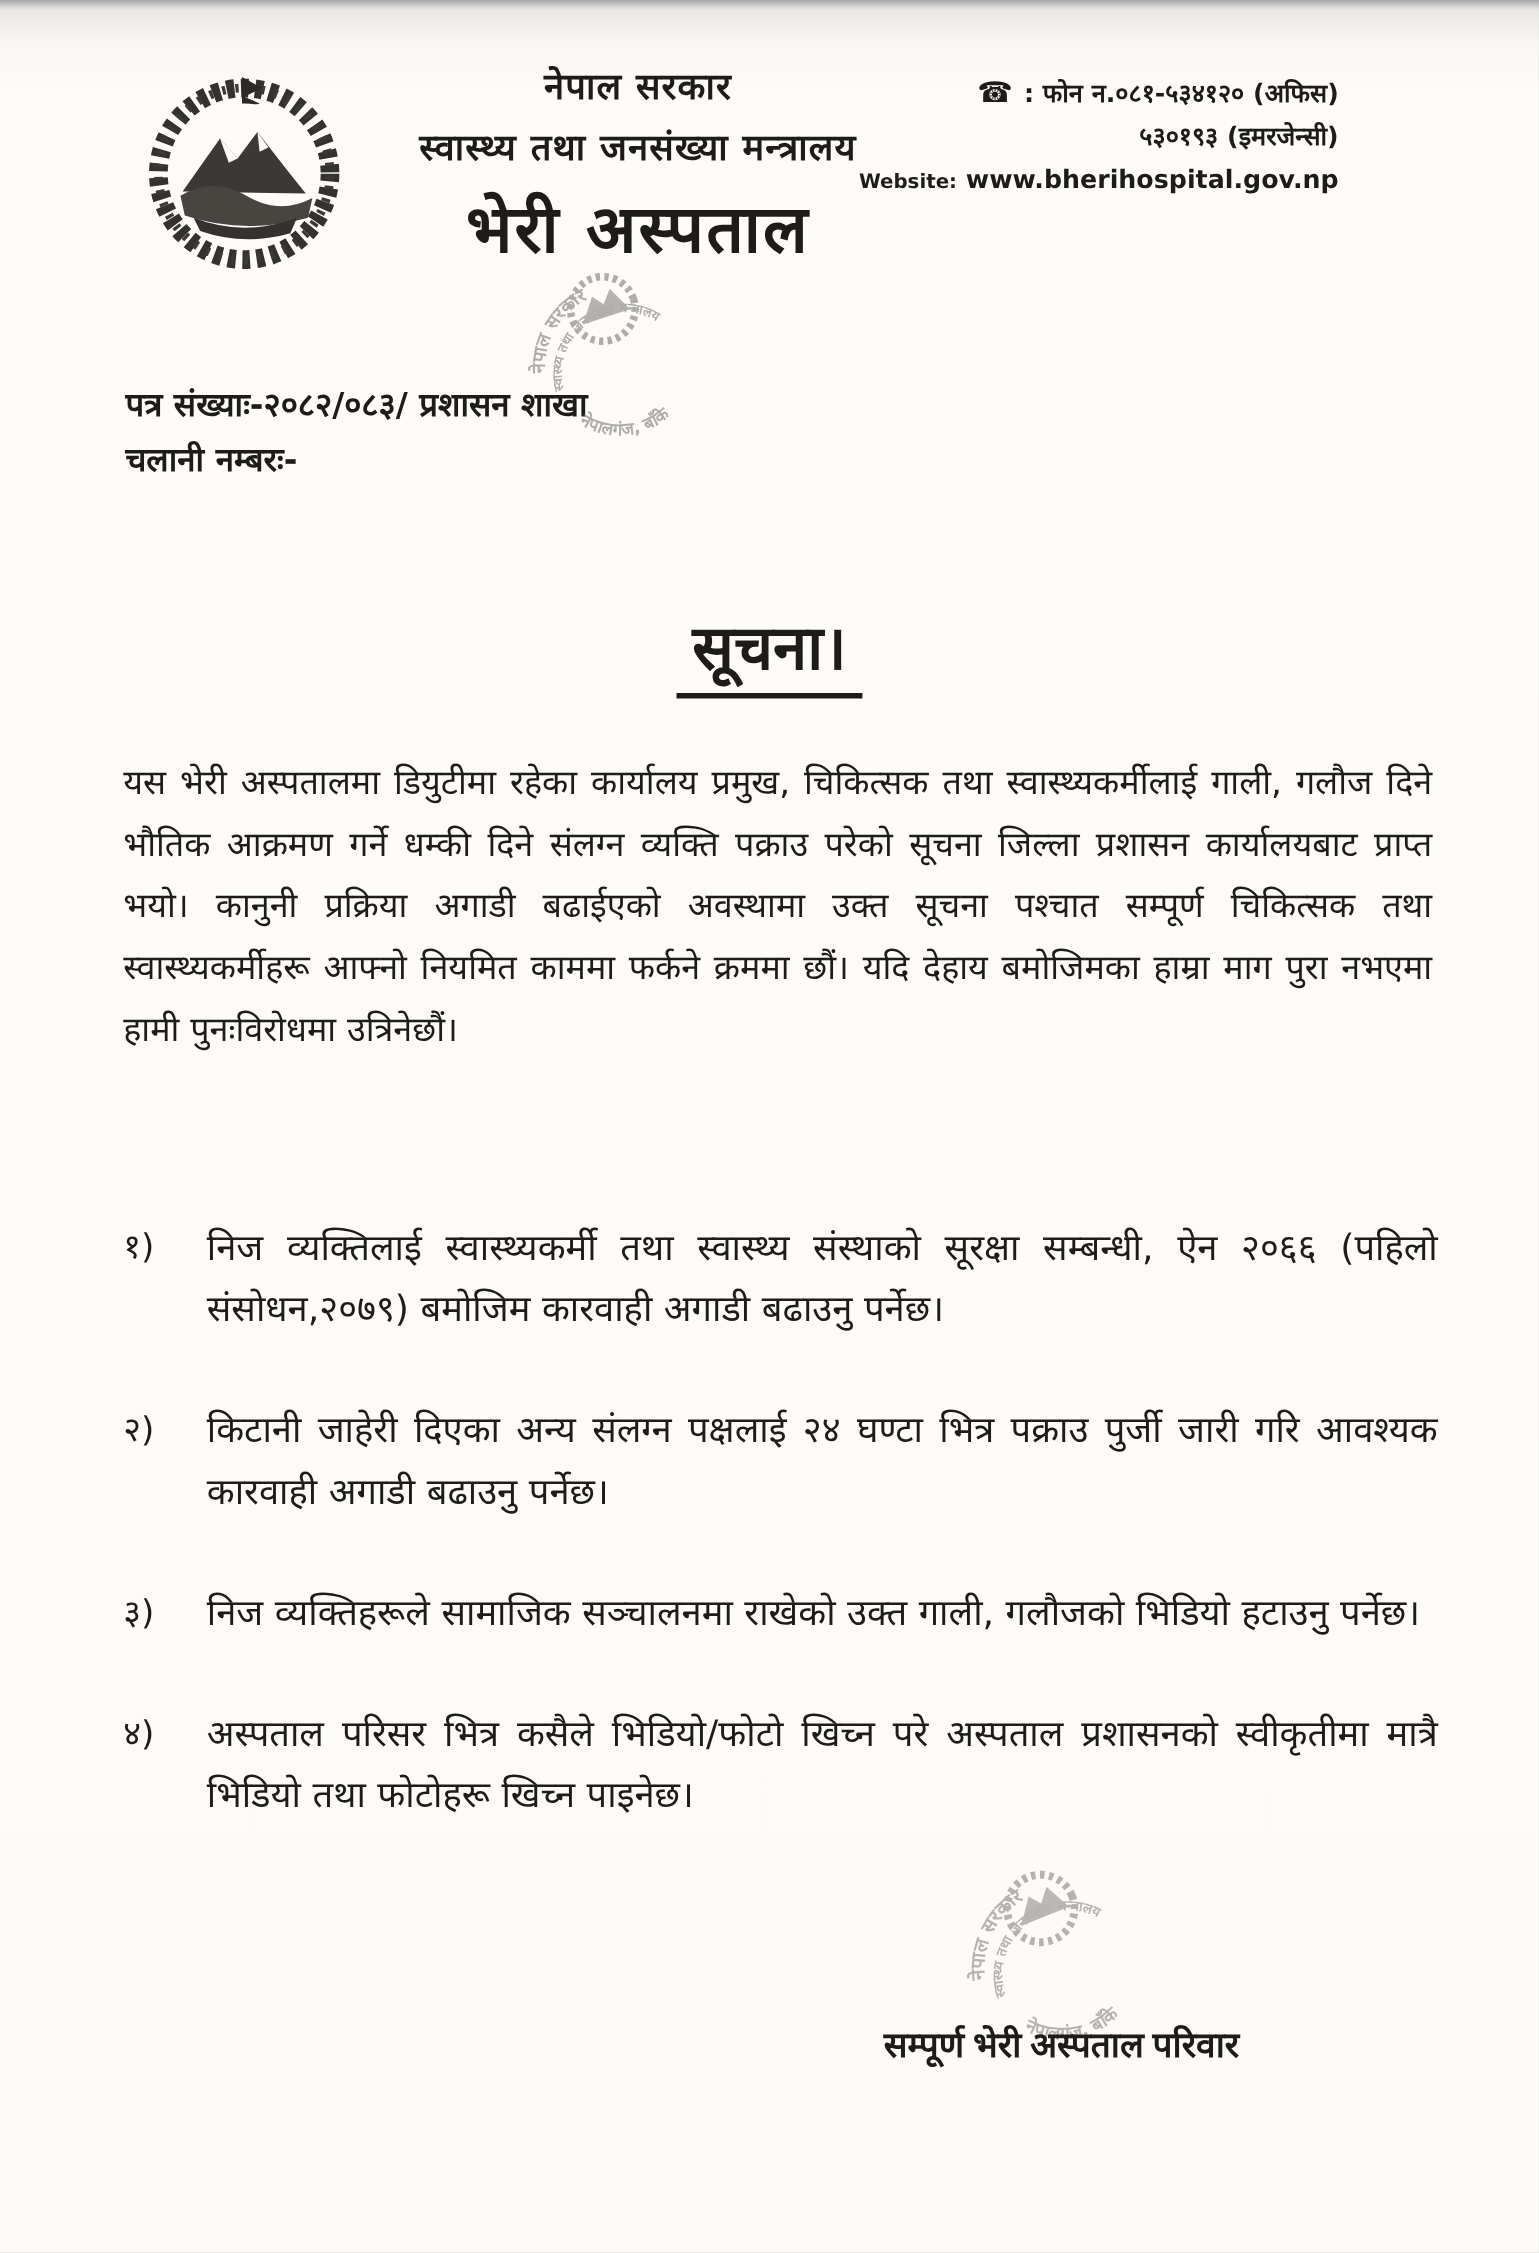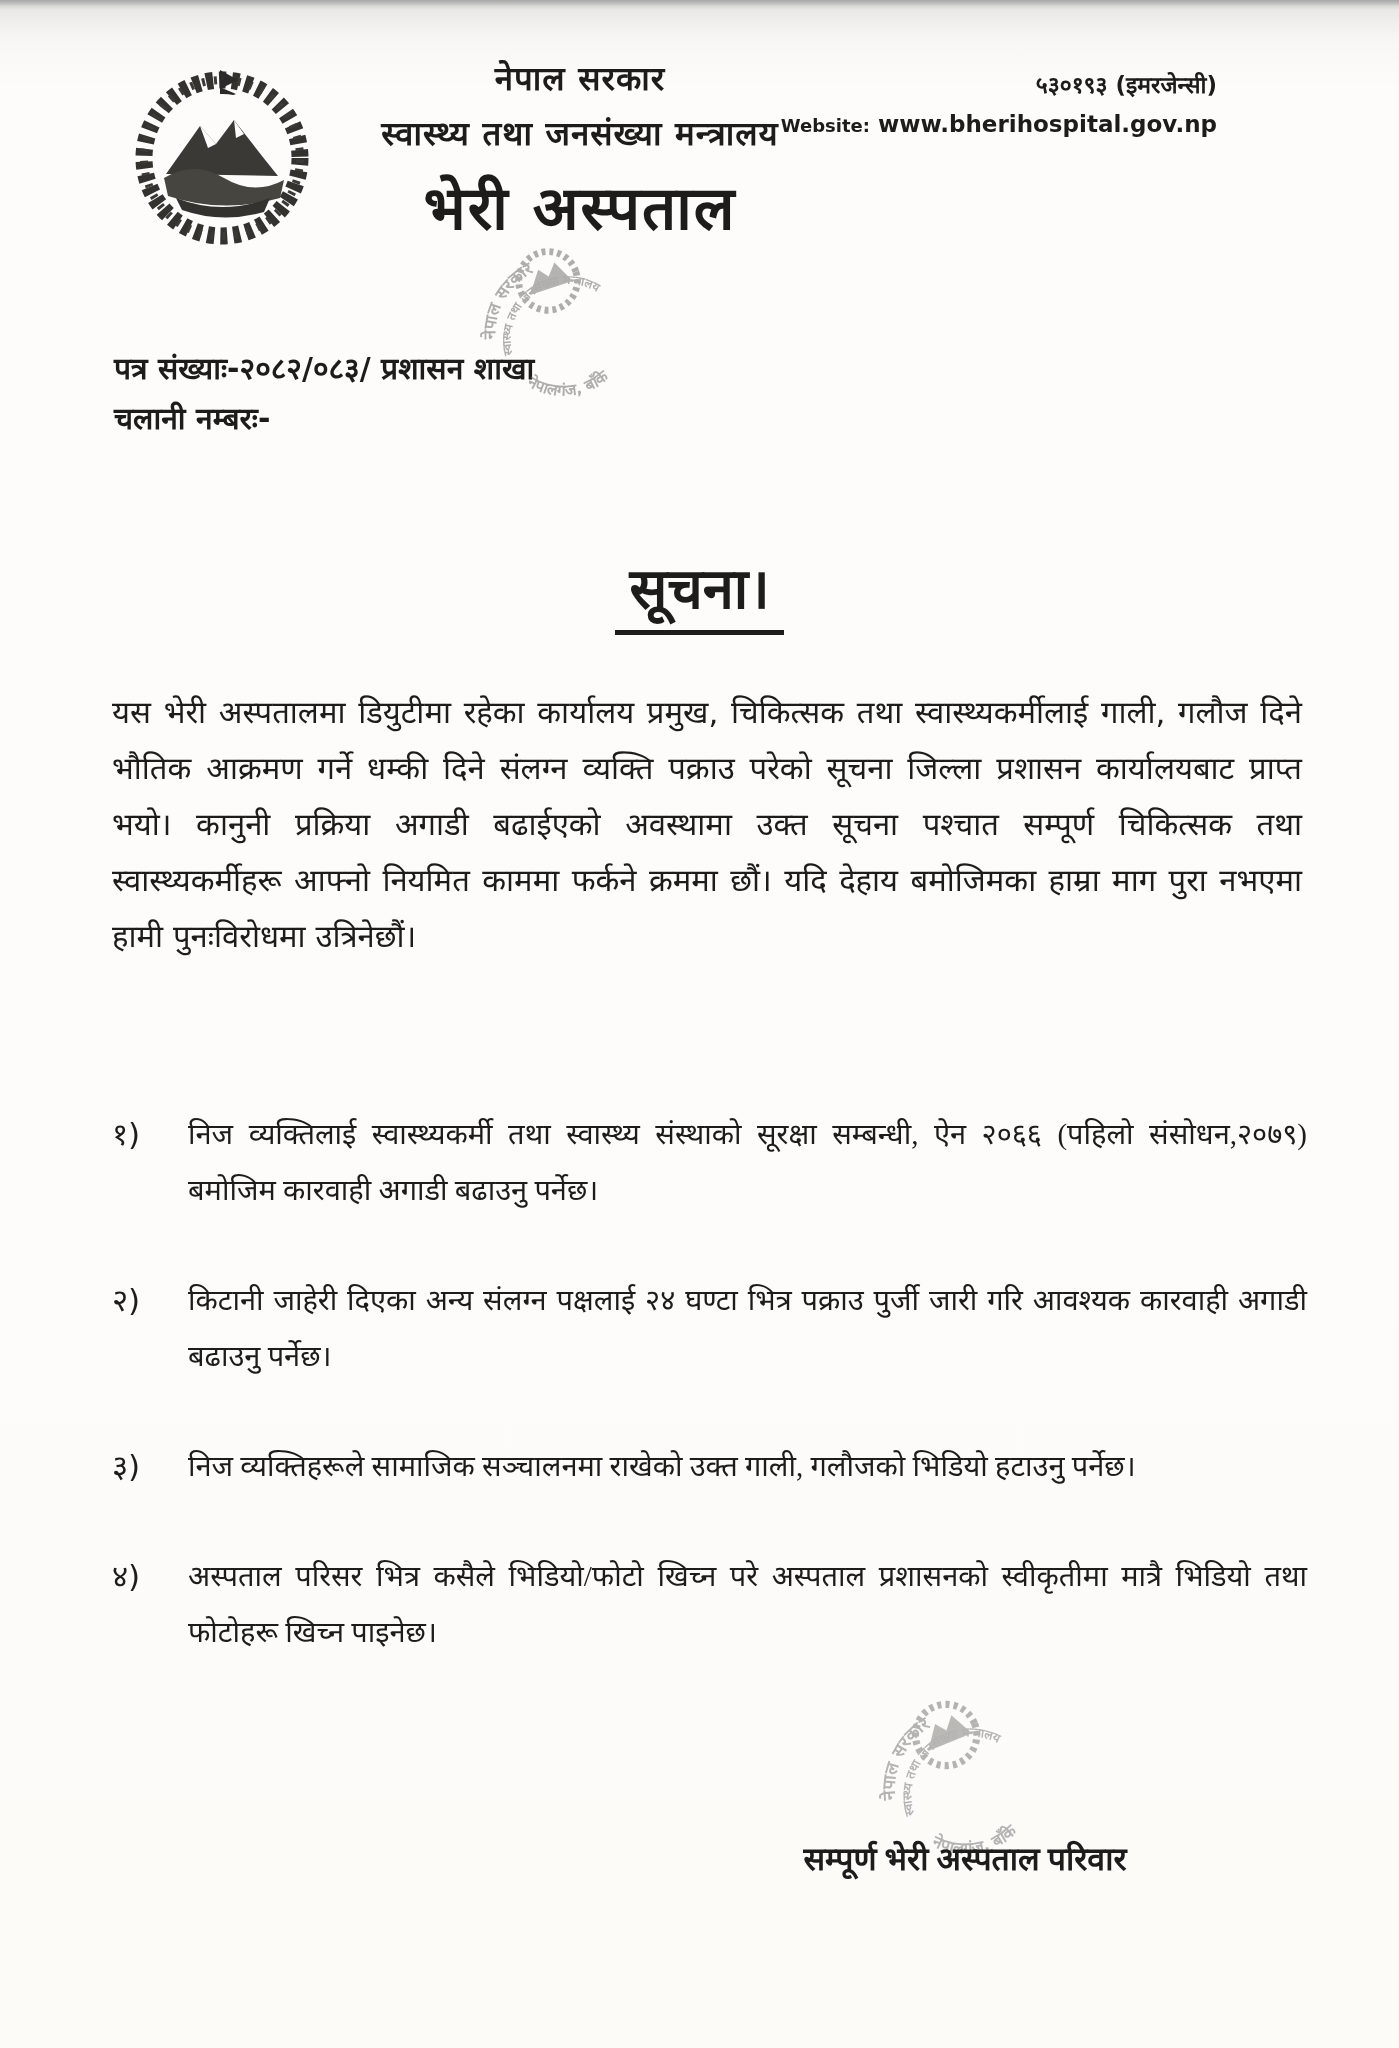--- a/index.html
+++ b/index.html
@@ -72,21 +72,21 @@
     position: absolute; left: 112px; top: 684px; width: 1190px;
     font-size: 31px; line-height: 56px; text-align: justify;
   }
 
   .demands {
     position: absolute; left: 112px; top: 1106px; width: 1195px;
     list-style: none;
   }
   .demand { display: flex; margin-bottom: 54px; }
   .demand-num  { flex: 0 0 76px; font-size: 31px; line-height: 56px; }
-  .demand-text { flex: 1; font-size: 29px; line-height: 56px; text-align: justify; font-family: Liberation Serif, serif; }
+  .demand-text { flex: 1; font-size: 33px; line-height: 56px; text-align: justify; }
 
   
   .signature {
     position: absolute; left: 740px; top: 1836px; width: 450px;
     text-align: center; font-weight: bold; font-family: Liberation Serif, serif;
   }
   .sig-line1 { font-size: 32px; }
   .sig-line2 { font-size: 29px; margin-top: 16px; }
 
   
@@ -121,20 +121,23 @@
     </svg>
   </div>
 
   <div class="head-center">
     <div class="head-gov">नेपाल सरकार</div>
     <div class="head-ministry">स्वास्थ्य तथा जनसंख्या मन्त्रालय</div>
     <div class="head-hospital">भेरी अस्पताल</div>
   </div>
 
   <div class="head-right">
+    <div class="phone-row">
+      <span class="phone-icon">☎</span><span>: फोन न.०८१-५३४१२० (अफिस)</span>
+    </div>
     <div>५३०१९३ (इमरजेन्सी)</div>
     <div>
       <span class="site-label">Website:</span>
       <span>www.bherihospital.gov.np</span>
     </div>
   </div>
 
   <div class="meta-left">
     <div>पत्र संख्याः-२०८२/०८३/ प्रशासन शाखा</div>
     <div>चलानी नम्बरः-</div>

